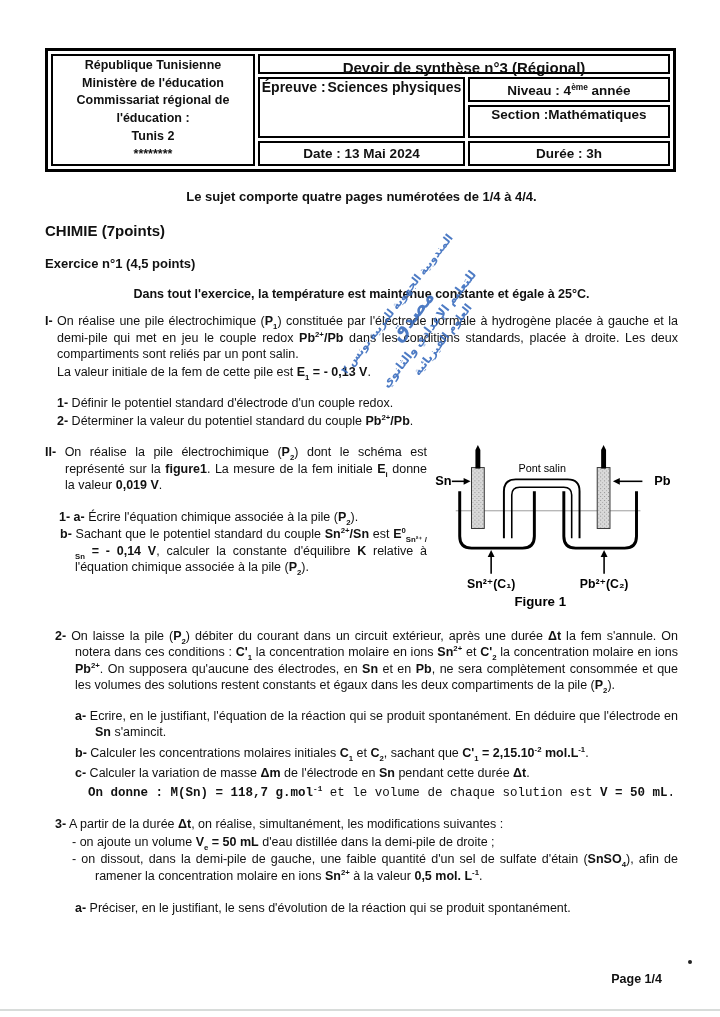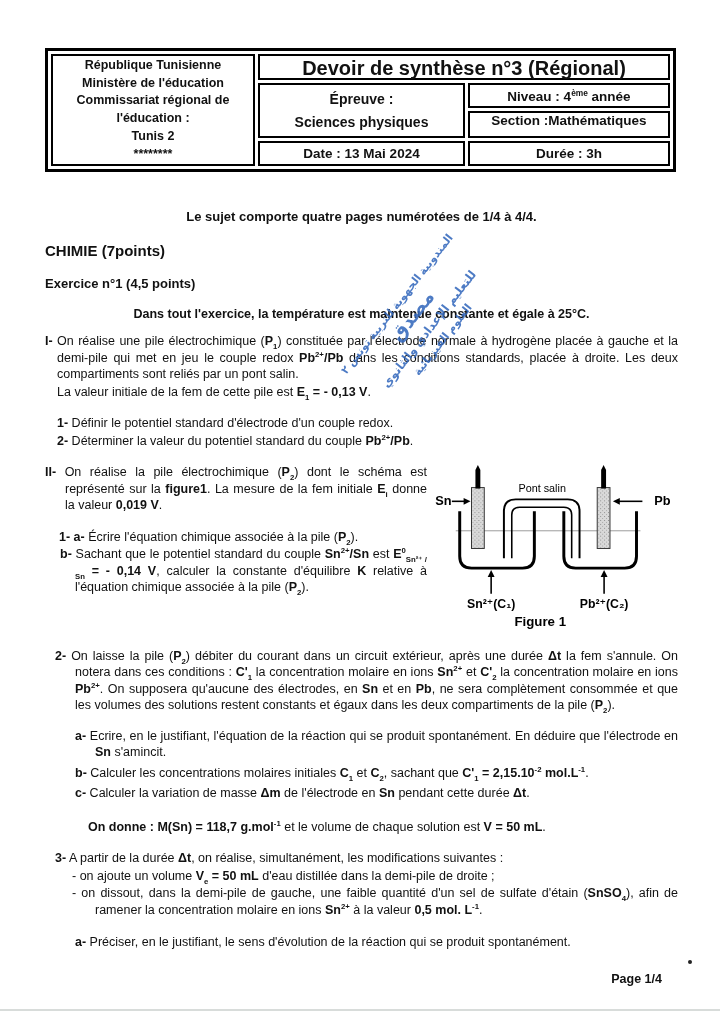--- a/index.html
+++ b/index.html
@@ -9,54 +9,54 @@
   sub{font-size:62%;vertical-align:sub;line-height:0;}
   b{font-weight:bold;}
 
   
   .header{position:absolute;left:45px;top:48px;width:631px;height:124px;
           border:3px solid #000;box-sizing:border-box;display:flex;padding:3px;gap:3px;background:#fff;}
   .hbox{border:2px solid #000;box-sizing:border-box;text-align:center;font-weight:bold;background:#fff;}
   .school{width:204px;display:flex;flex-direction:column;justify-content:center;
           font-size:12.5px;line-height:1.42;padding:2px 4px;}
   .hright{flex:1;display:flex;flex-direction:column;gap:3px;}
-  .titlebox{height:26px;line-height:24px;font-size:20px;}
+  .titlebox{height:20px;line-height:24px;font-size:15px;}
   .hrow{display:flex;gap:3px;}
   .rowmid{flex:1;}
   .c1{flex:1;}
   .c2{width:202px;display:flex;flex-direction:column;gap:3px;}
-  .epreuve{display:flex;flex-direction:column;justify-content:space-evenly;font-size:14px;}
+  .epreuve{display:flex;flex-direction:row;justify-content:space-evenly;font-size:14px;}
   .niveau{height:25px;line-height:23px;font-size:13.5px;}
   .sectionbox{flex:1;display:flex;flex-direction:row;justify-content:center;font-size:13.5px;line-height:1.25;}
   .rowbot{height:25px;}
   .datebox{line-height:22px;font-size:13.5px;}
   .dureebox{line-height:22px;font-size:13.5px;}
 
   
-  .content{position:absolute;left:45px;top:188px;width:633px;font-size:12.5px;line-height:16.5px;}
+  .content{position:absolute;left:45px;top:168px;width:633px;font-size:12.5px;line-height:16.5px;}
   .notice{margin-top:21px;text-align:center;font-weight:bold;font-size:13px;}
   .h-chimie{margin-top:17px;font-weight:bold;font-size:15px;}
   .h-ex{margin-top:17px;font-weight:bold;font-size:13px;}
   .temp-note{margin-top:13px;text-align:center;font-weight:bold;font-size:12.5px;}
   .p1{margin-top:11px;text-align:justify;padding-left:12px;text-indent:-12px;}
   .fem-line{margin-top:1px;padding-left:12px;}
   .q1{margin-top:15px;padding-left:12px;}
   .q2{margin-top:1px;padding-left:12px;}
 
   .row-ii{display:flex;margin-top:15px;}
   .ii-left{width:382px;}
   .pii{text-align:justify;padding-left:17px;text-indent:-20px;margin-left:3px;}
   .q1a{margin-top:15px;padding-left:14px;}
   .q1b{margin-top:1px;text-align:justify;padding-left:30px;text-indent:-15px;}
   .fig-col{width:248px;margin-left:3px;}
 
   .p2{margin-top:14px;text-align:justify;padding-left:30px;text-indent:-20px;}
   .qabc{margin-top:4px;text-align:justify;padding-left:50px;text-indent:-20px;}
   .qabc.first{margin-top:14px;}
-  .given{margin-top:17px;padding-left:43px;}
+  .given{margin-top:3px;padding-left:43px;font-family:Liberation Mono, monospace;}
   .p3{margin-top:15px;padding-left:30px;text-indent:-20px;}
   .bullet1{margin-top:1px;padding-left:33px;text-indent:-6px;}
   .bullet2{margin-top:1px;text-align:justify;padding-left:50px;text-indent:-23px;}
   .q3a{margin-top:16px;padding-left:50px;text-indent:-20px;}
   .q3b{margin-top:2px;padding-left:50px;text-indent:-20px;}
 
   .page-num{position:absolute;right:58px;top:972px;font-weight:bold;font-size:12.5px;}
 
   
   .stamp{position:absolute;left:352px;top:270px;width:195px;height:150px;

